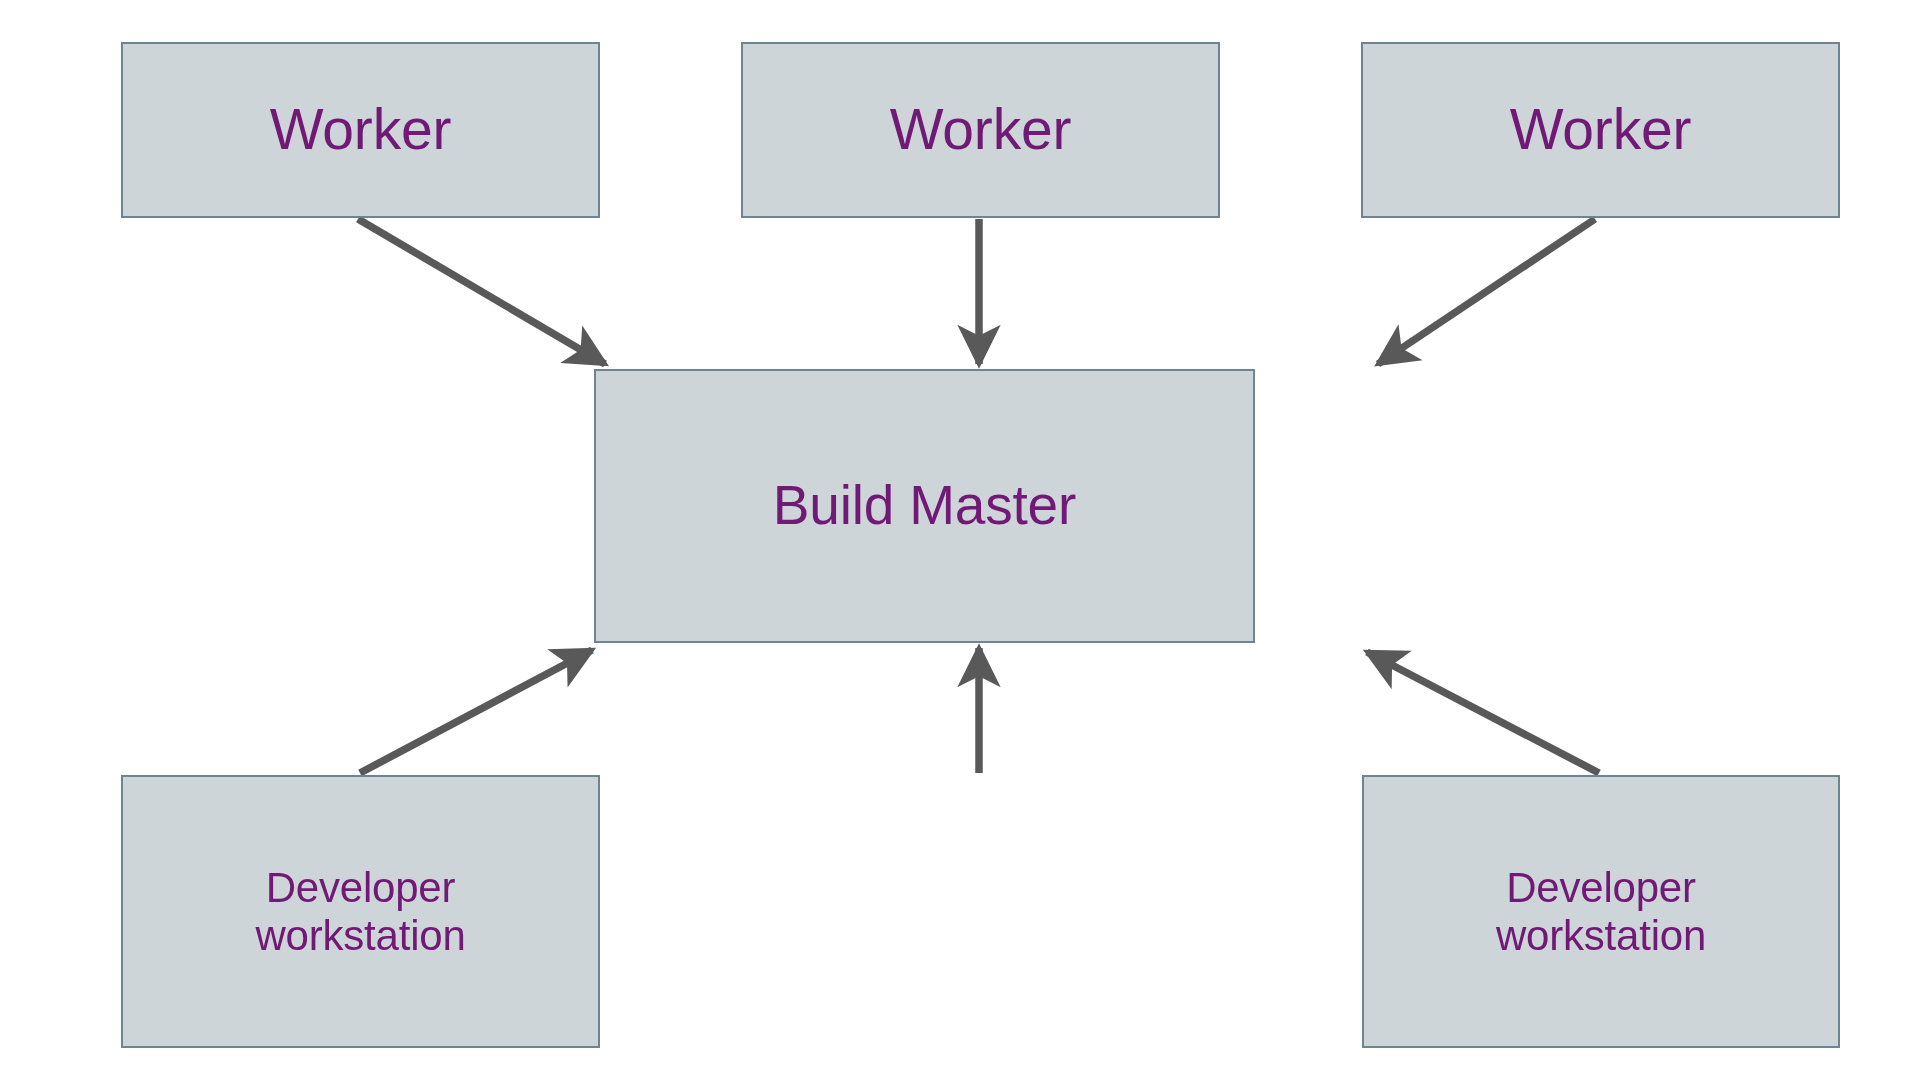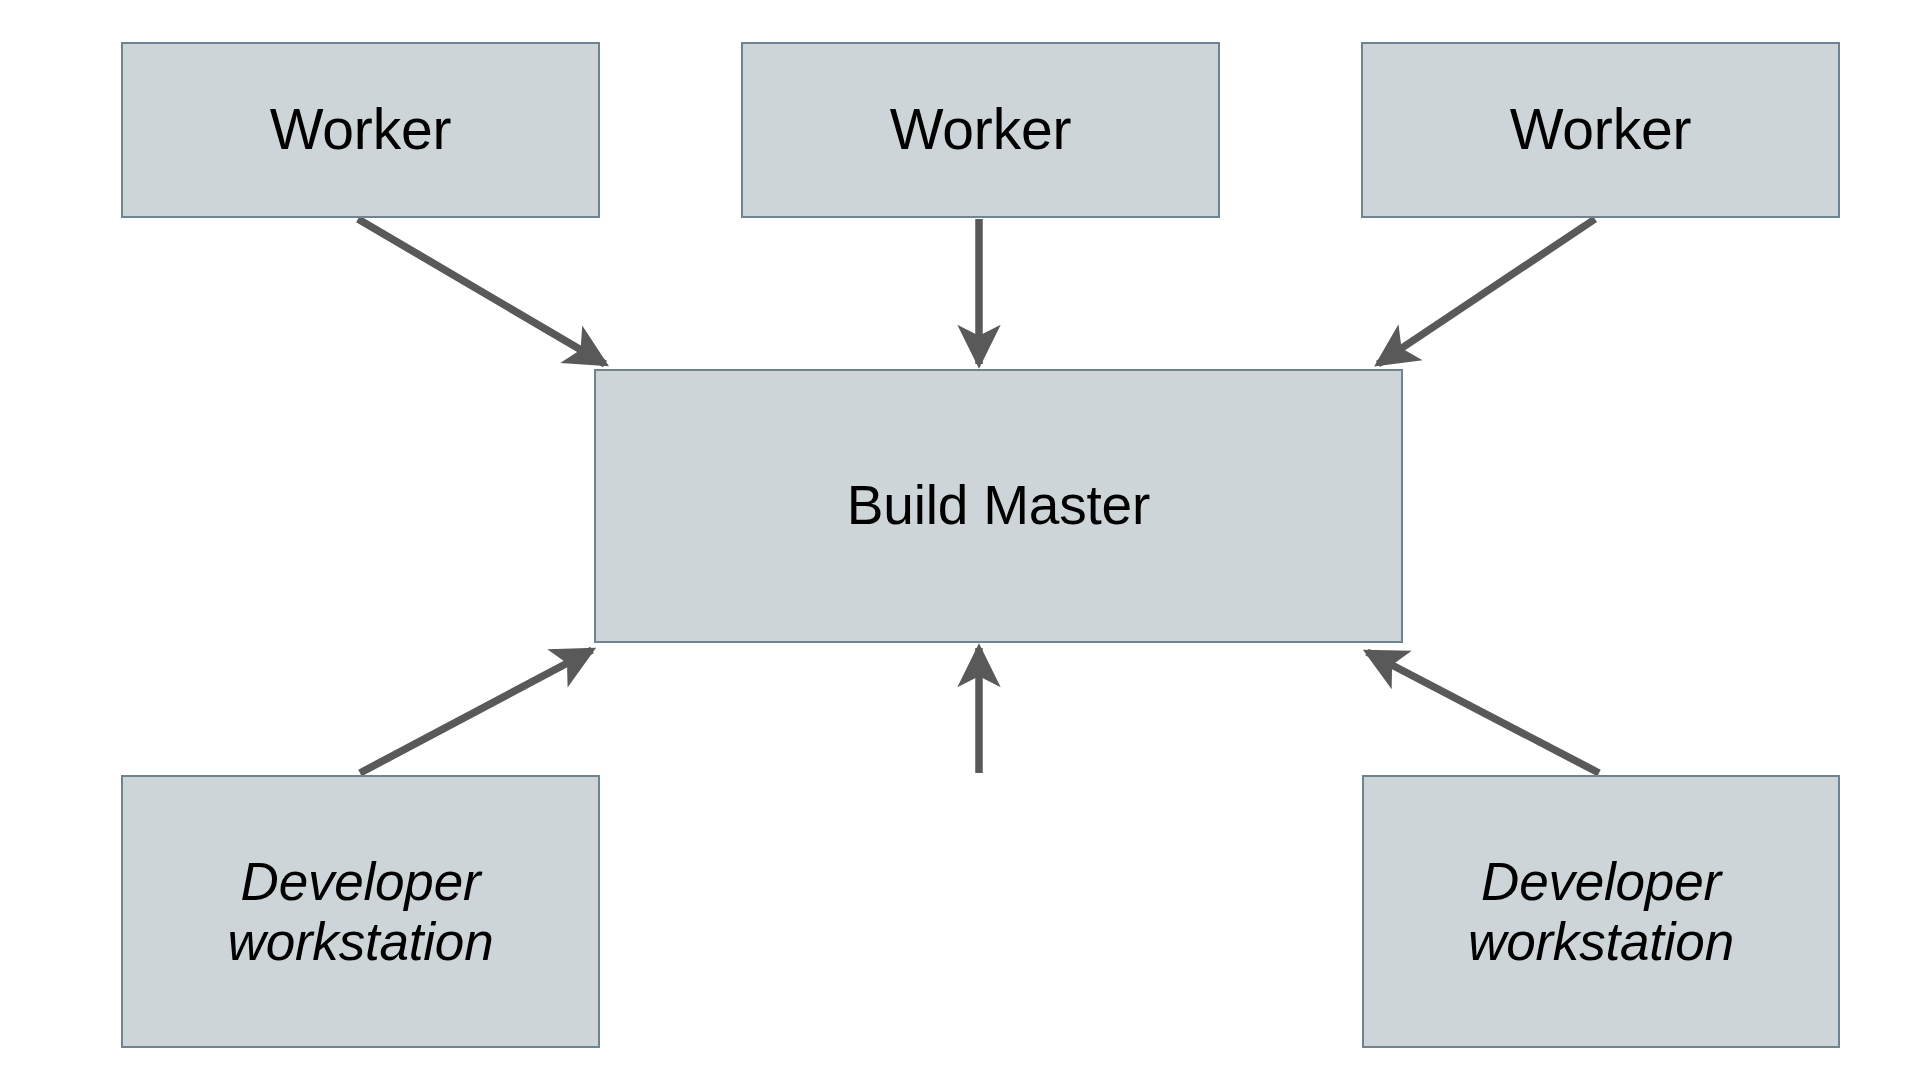--- a/index.html
+++ b/index.html
@@ -23,36 +23,36 @@
     position:absolute;
     box-sizing:border-box;
     background:#ced5d9;
     border:2px solid #6e8490;
     display:flex;
     align-items:center;
     justify-content:center;
     text-align:center;
   }
   .node .label{
-    color:#000000;
+    color:#701a75;
     font-weight:400;
     line-height:1.12;
     letter-spacing:-0.2px;
     white-space:pre-line;
   }
   .node-worker .label{font-size:57px;}
   .node-master .label{font-size:55px;}
-  .node-dev .label{font-size:53px;font-style:italic;}
+  .node-dev .label{font-size:42px;}
   .node-ci .label{font-size:57px;}
 
   
   #node-worker-1{left:121px;top:42px;width:479px;height:176px;}
   #node-worker-2{left:741px;top:42px;width:479px;height:176px;}
   #node-worker-3{left:1361px;top:42px;width:479px;height:176px;}
-  #node-build-master{left:594px;top:369px;width:809px;height:274px;}
+  #node-build-master{left:594px;top:369px;width:661px;height:274px;}
   #node-dev-1{left:121px;top:775px;width:479px;height:273px;}
   #node-ci-server{left:745px;top:775px;width:473px;height:273px;}
   #node-dev-2{left:1362px;top:775px;width:478px;height:273px;}
 </style>
 </head>
 <body>
 
 <div id="diagram">
 
   <svg class="edge-layer" viewBox="0 0 1910 1090" width="1910" height="1090" xmlns="http://www.w3.org/2000/svg">

